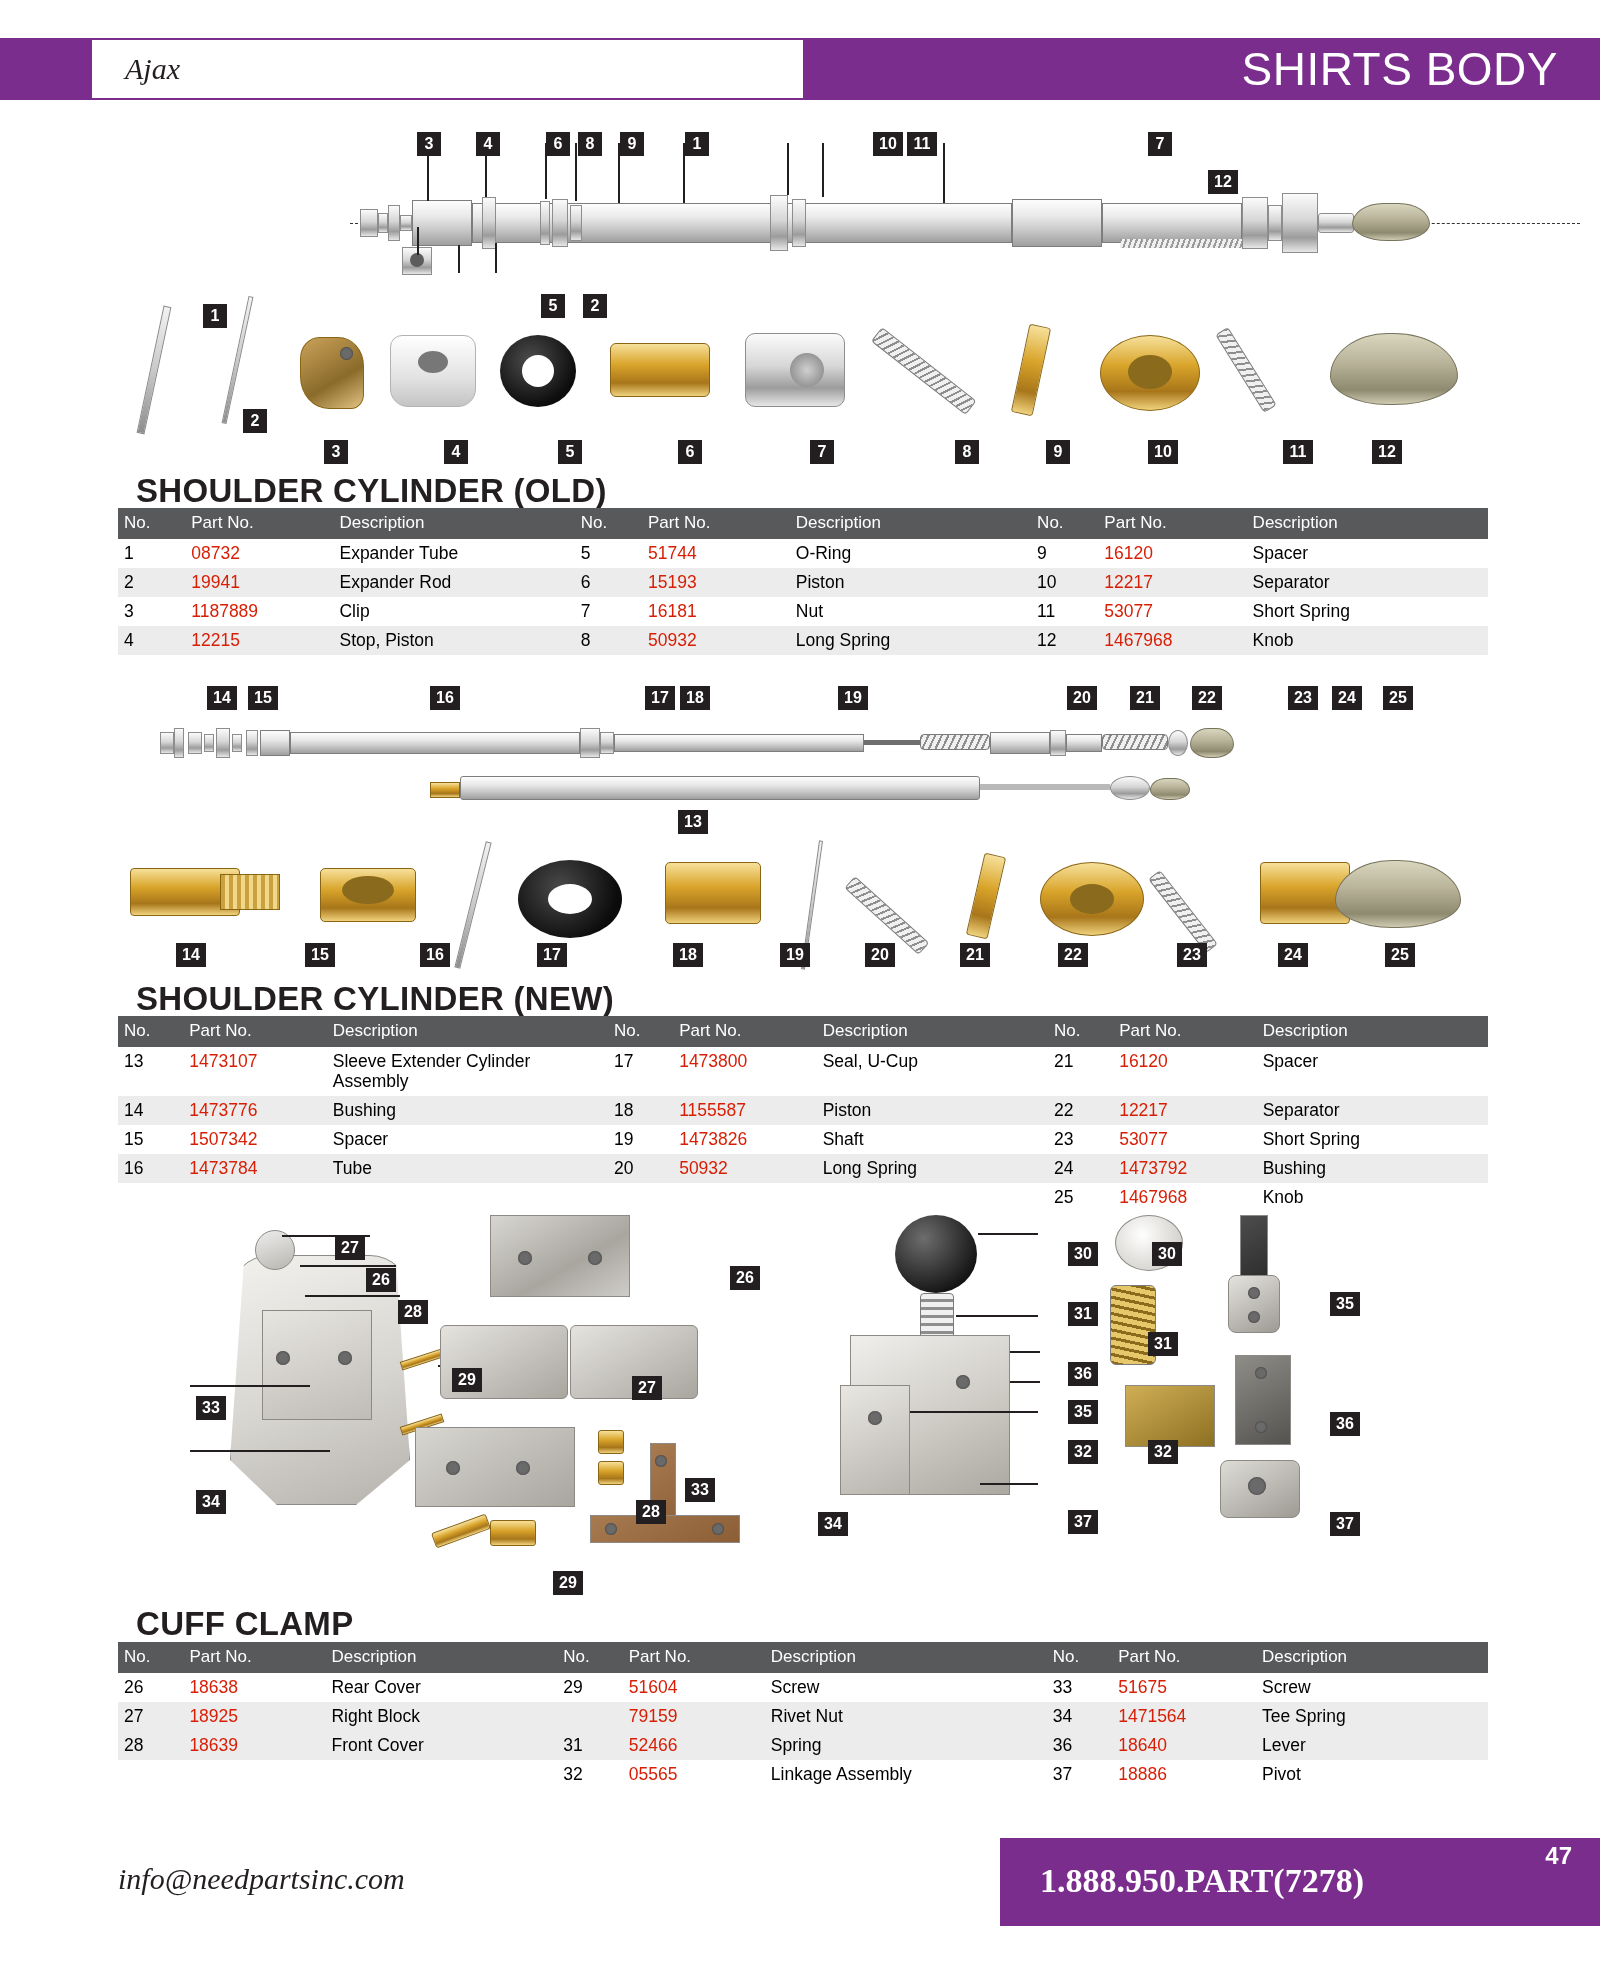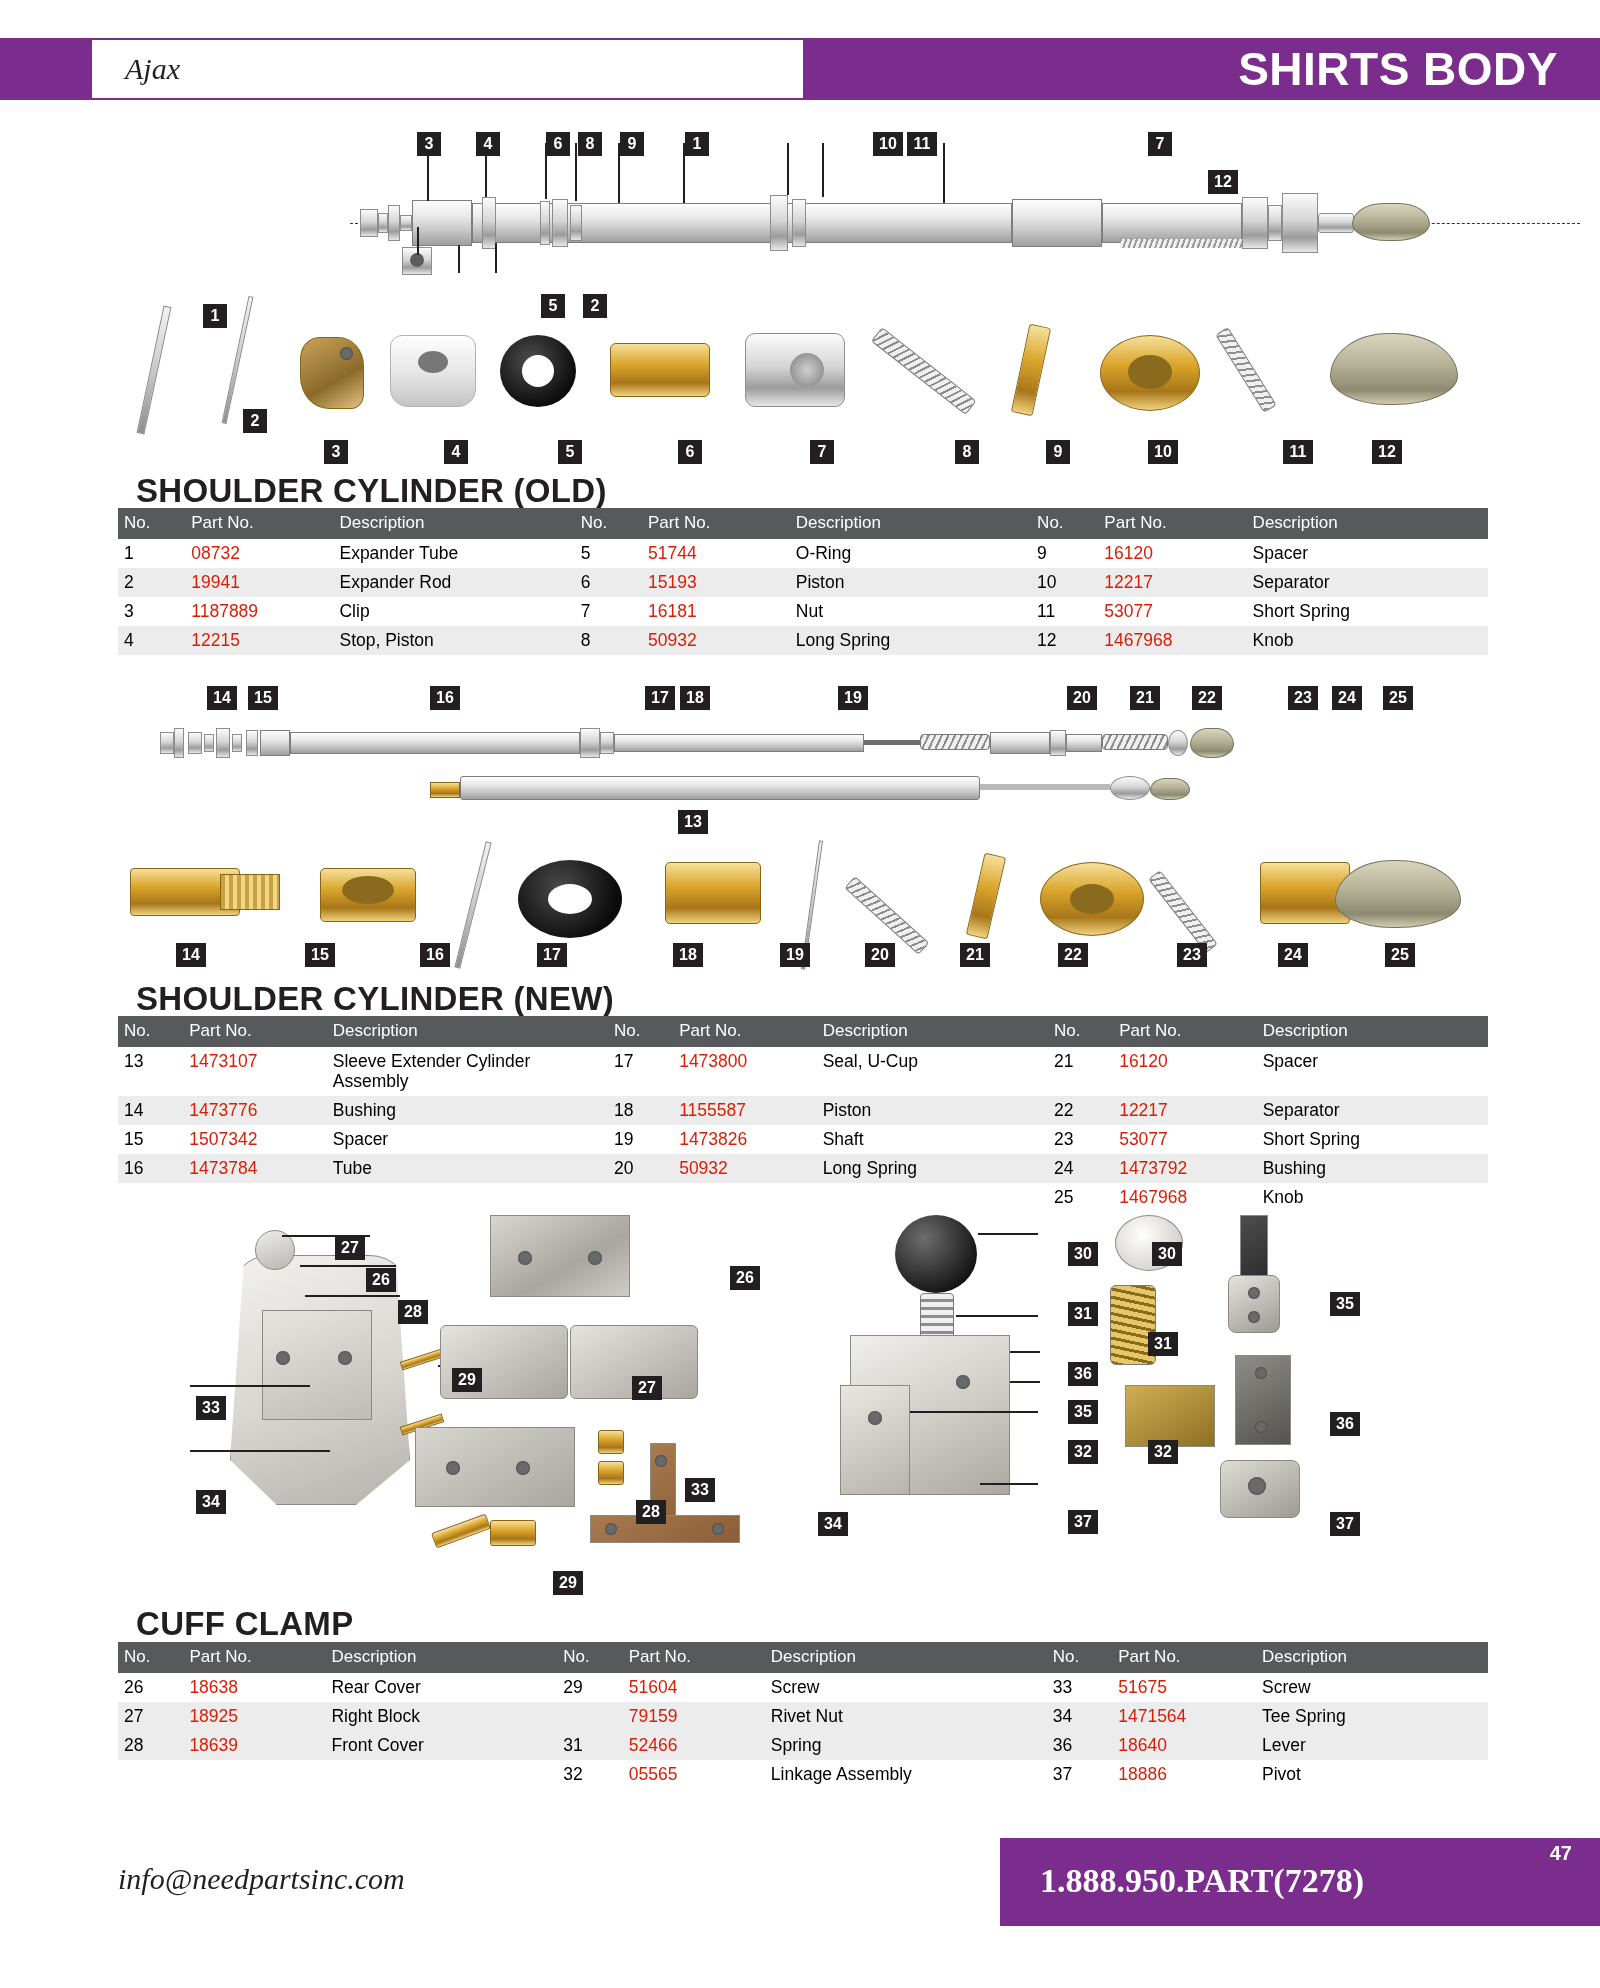--- a/index.html
+++ b/index.html
@@ -26,21 +26,21 @@
     background:#ffffff; border:2px solid #7B2D8E;
   }
   .header-brand {
     position:absolute; left:125px; top:14px;
     font-size:30px; font-style:italic; color:#231f20;
     font-family:"Liberation Serif", serif;
   }
   .header-title {
     position:absolute; right:42px; top:4px;
     font-size:46px; color:#ffffff; letter-spacing:0.5px;
-    font-weight:bold;
+    font-weight:normal;
   }
 
   
   .sec-title {
     position:absolute;
     font-size:33px; font-weight:bold; color:#231f20;
     letter-spacing:0.3px;
   }
 
   
@@ -88,21 +88,21 @@
     position:absolute; left:1000px; top:1838px; width:600px; height:88px;
     background:#7B2D8E;
   }
   .footer-phone {
     position:absolute; left:1040px; top:1862px;
     font-size:34px; color:#ffffff; font-weight:bold;
     font-family:"Liberation Serif", serif;
   }
   .footer-page {
     position:absolute; right:28px; top:1842px;
-    font-size:20px; color:#ffffff; font-weight:bold;
+    font-size:24px; color:#ffffff; font-weight:bold;
   }
 
   
   .fig { position:absolute; }
   .rodline {
     position:absolute; background:linear-gradient(180deg,#f2f2f2,#c9c9c9,#8e8e8e);
     border:1px solid #8a8a8a;
   }
   .tube {
     position:absolute;

